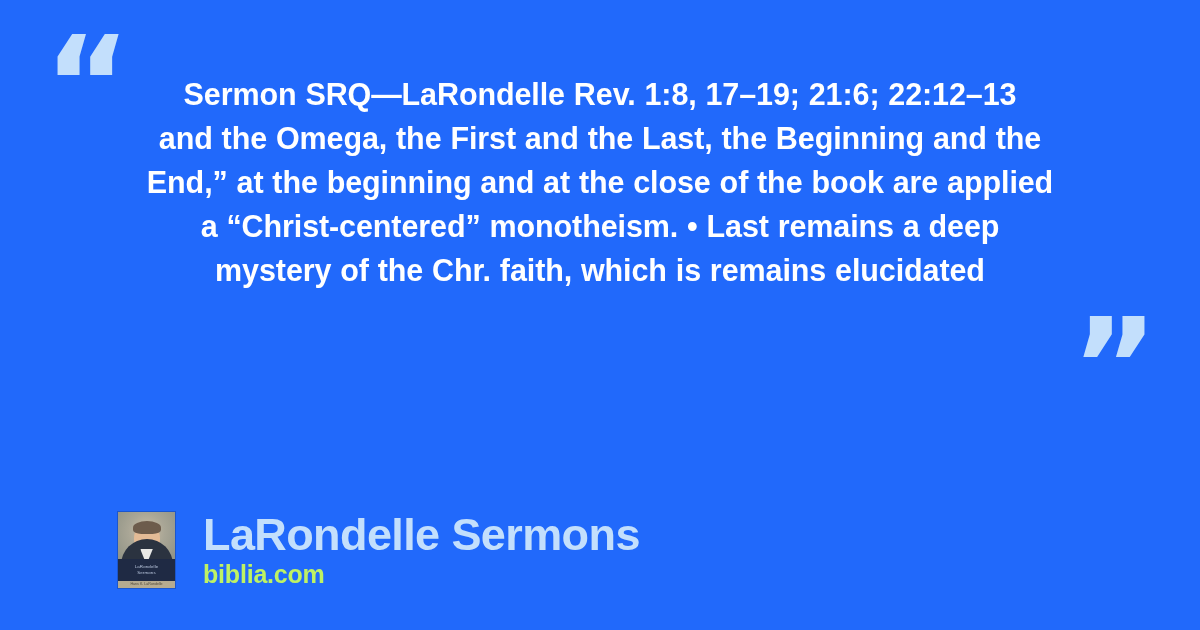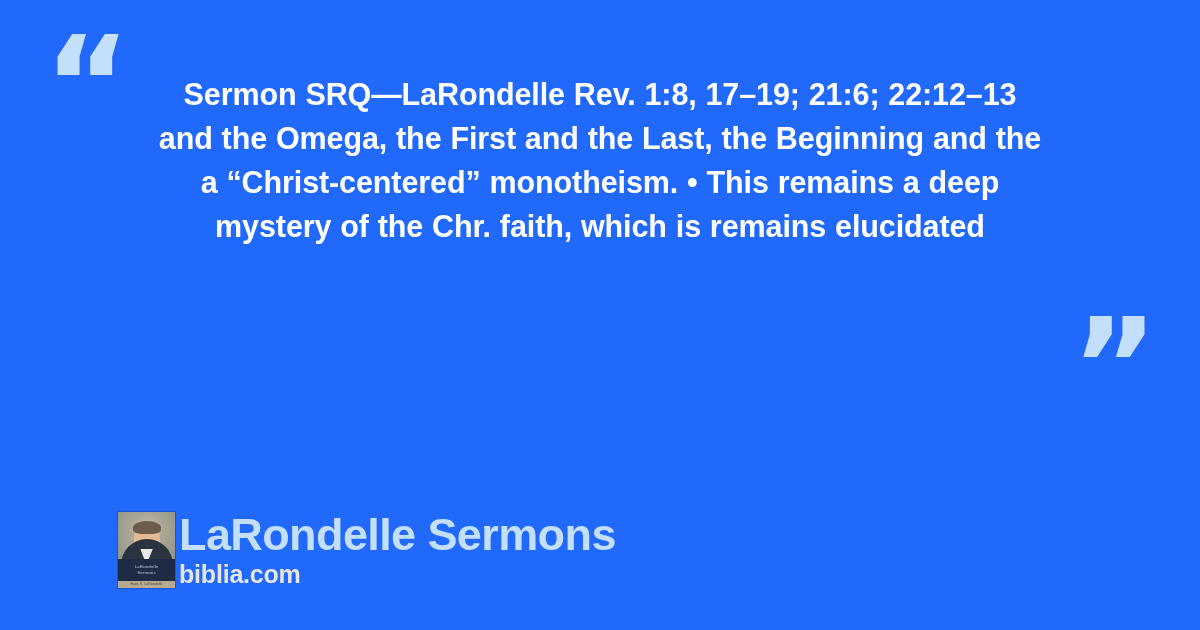--- a/index.html
+++ b/index.html
@@ -165,54 +165,55 @@
   }
   .thumb-foot-text {
     color: #4d4639;
     font-family: "Liberation Sans", sans-serif;
     font-size: 3.6px;
     line-height: 4px;
     white-space: nowrap;
   }
 
   .brand-text {
-    margin-left: 4px;
+    margin-left: 28px;
     display: flex;
     flex-direction: column;
     justify-content: center;
   }
   .brand-title {
     color: #c3dffc;
     font-family: "Liberation Sans", sans-serif;
     font-weight: 700;
     font-size: 45px;
     line-height: 47px;
     letter-spacing: -0.6px;
   }
   .brand-site {
     margin-top: 3px;
-    color: #e5e5e5;
+    color: #bef264;
     font-family: "Liberation Sans", sans-serif;
     font-weight: 700;
     font-size: 25px;
     line-height: 27px;
     letter-spacing: -0.2px;
   }
 </style>
 </head>
 <body>
 
 <div class="share-card">
 
   <div class="quote-mark quote-open">“</div>
 
   <div class="quote-block">
     <p class="quote-text">Sermon SRQ—LaRondelle Rev. 1:8, 17–19; 21:6; 22:12–13</p>
     <p class="quote-text">and the Omega, the First and the Last, the Beginning and the</p>
-    <p class="quote-text">a “Christ-centered” monotheism. • This remains a deep</p>
+    <p class="quote-text">End,” at the beginning and at the close of the book are applied</p>
+    <p class="quote-text">a “Christ-centered” monotheism. • Last remains a deep</p>
     <p class="quote-text">mystery of the Chr. faith, which is remains elucidated</p>
   </div>
 
   <div class="quote-mark quote-close">”</div>
 
   <div class="brand">
 
     <div class="brand-thumb">
       <div class="thumb-bg"></div>
       <div class="thumb-head"></div>

